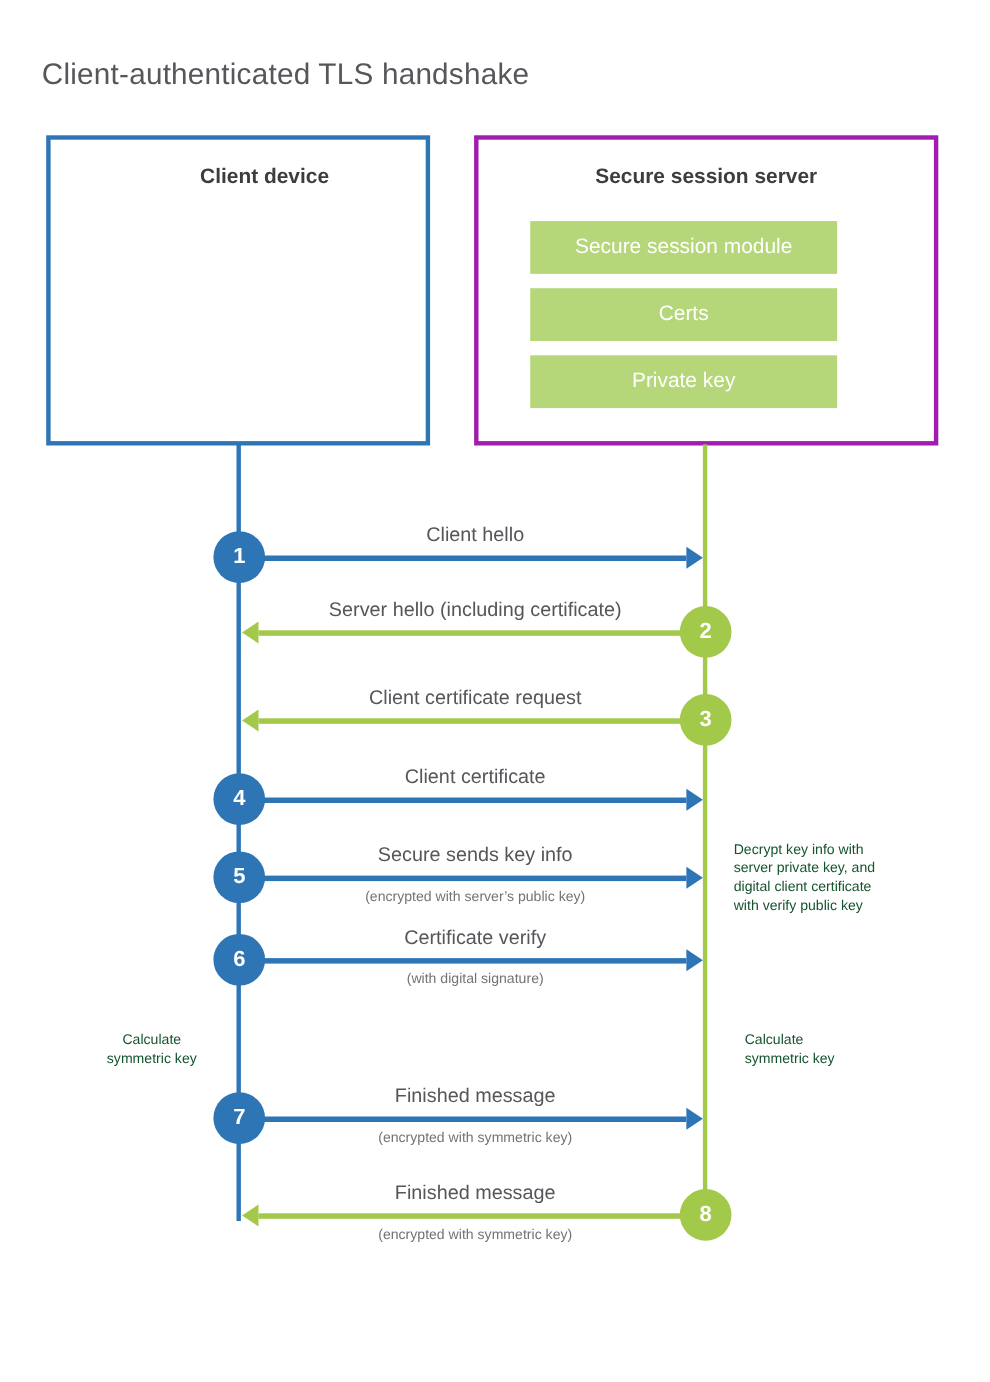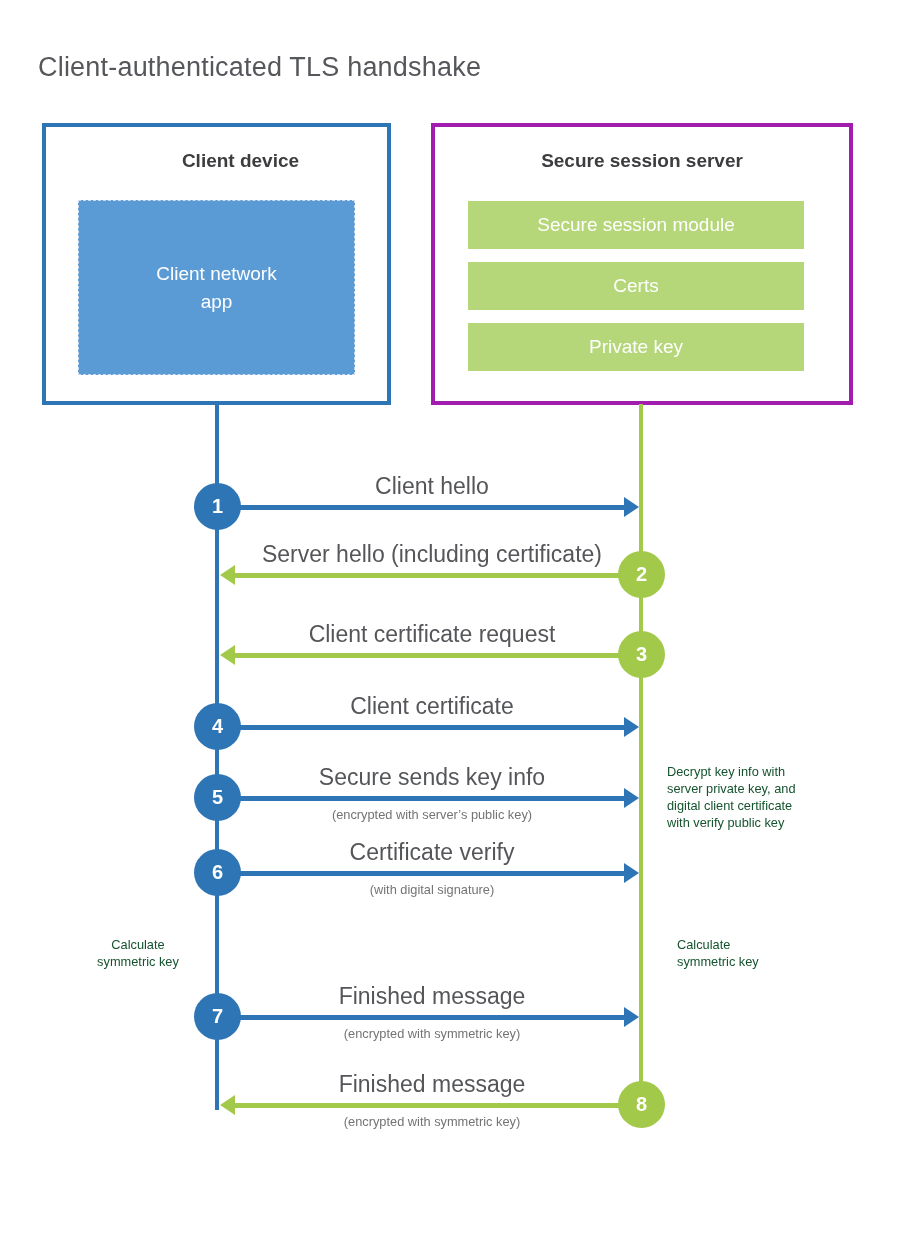--- a/index.html
+++ b/index.html
@@ -19,21 +19,21 @@
   .actor-title{
     margin-top:23px;text-align:center;font-size:19px;font-weight:bold;color:#3d3d40;
   }
   .app-box{
     position:absolute;left:32px;top:73px;width:277px;height:175px;
     background:#5b9bd5;border:1px dashed #cddcef;box-sizing:border-box;
     display:flex;flex-direction:column;align-items:center;justify-content:center;
     color:#ffffff;font-size:19px;line-height:28px;text-align:center;
   }
   .module-bar{
-    position:absolute;left:33px;width:336px;height:48px;background:#b5d77a;
+    position:absolute;left:47px;width:279px;height:48px;background:#b5d77a;
     display:flex;align-items:center;justify-content:center;
     color:#ffffff;font-size:19px;
   }
   .bar-0{top:74px}.bar-1{top:135px}.bar-2{top:196px}
   
   .lifeline{position:absolute;width:4px;top:404px;}
   .lifeline.blue{left:215px;height:706px;background:#2e75b6;}
   .lifeline.green{left:639px;height:702px;background:#a3c94a;}
   
   .step{position:absolute;left:0;top:0;width:900px;height:0;}
@@ -49,45 +49,41 @@
   .step.green .badge{left:618px;background:#a3c94a;}
   .shaft{position:absolute;height:5px;top:calc(var(--y) - 2px);width:385px;z-index:2;}
   .step.blue  .shaft{left:239px;background:#2e75b6;}
   .step.green .shaft{left:235px;background:#a3c94a;}
   .head{position:absolute;width:0;height:0;top:calc(var(--y) - 10px);z-index:2;
         border-top:10px solid transparent;border-bottom:10px solid transparent;}
   .step.blue  .head{left:624px;border-left:15px solid #2e75b6;}
   .step.green .head{left:220px;border-right:15px solid #a3c94a;}
   .step-label{
     position:absolute;left:239px;width:386px;text-align:center;
-    top:calc(var(--y) - 33px);font-size:23px;color:#55565a;line-height:24px;
+    top:calc(var(--y) - 33px);font-size:18px;color:#55565a;line-height:24px;
   }
   .step-sublabel{
     position:absolute;left:239px;width:386px;text-align:center;
     top:calc(var(--y) + 9px);font-size:12.8px;color:#737373;
   }
   
   .note{position:absolute;font-size:12.8px;line-height:17px;color:#14532d;}
   .decrypt-note{left:667px;top:763px;text-align:left;}
   .calc-left{left:73px;top:936px;width:130px;text-align:center;}
   .calc-right{left:677px;top:936px;width:140px;text-align:left;}
 </style>
 </head>
 <body>
 
 <div class="canvas">
 
   <div class="diagram-title">Client-authenticated TLS handshake</div>
 
   <div class="actor-box client-box">
     <div class="actor-title">Client device</div>
-    <div class="app-box">
-      <span>Client network</span>
-      <span>app</span>
-    </div>
   </div>
 
   <div class="actor-box server-box">
     <div class="actor-title">Secure session server</div>
     <div class="module-bar bar-0">Secure session module</div>
     <div class="module-bar bar-2">Private key</div>
     <div class="module-bar bar-1">Certs</div>
   </div>
 
   <div class="lifeline blue"></div>

